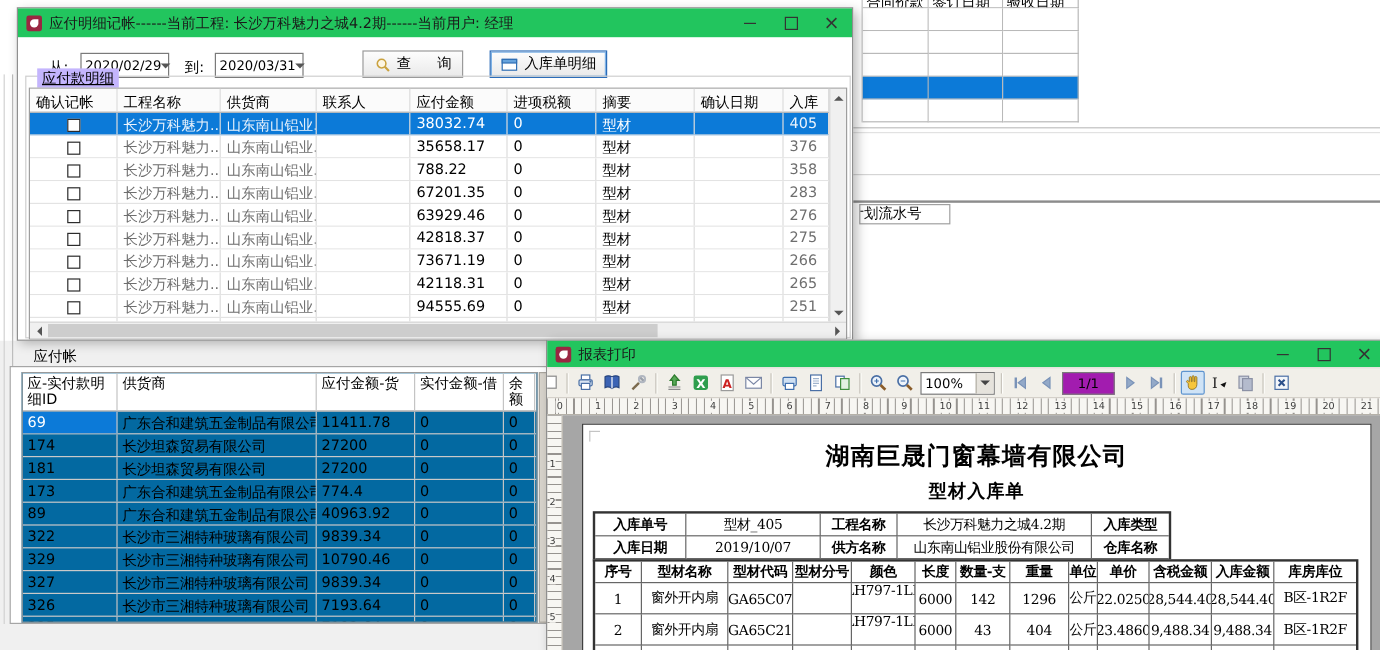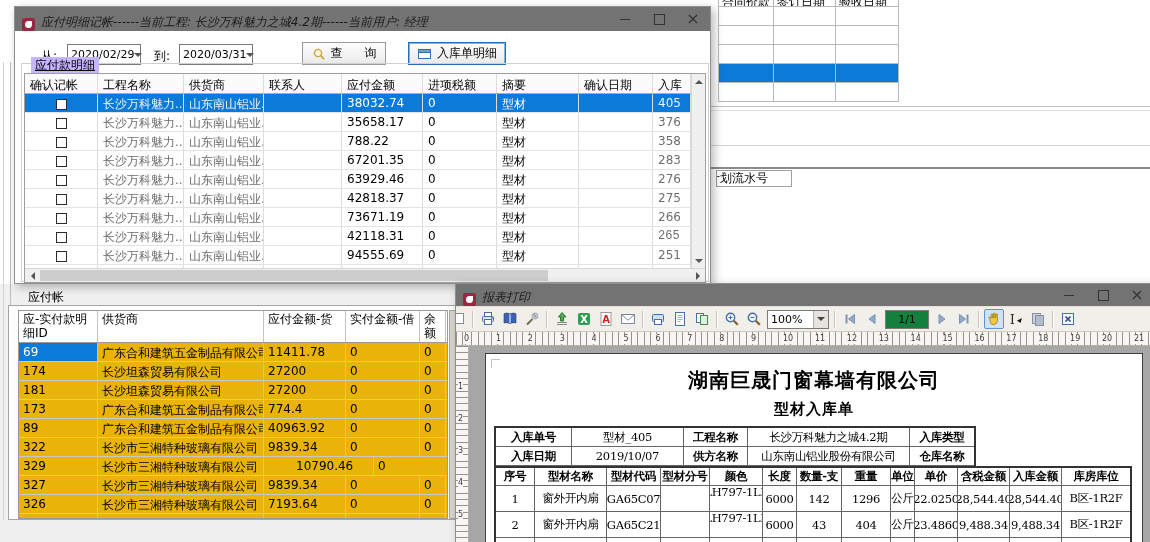--- a/index.html
+++ b/index.html
@@ -1,21 +1,21 @@
 <!DOCTYPE html>
 <html><head>
 <meta charset="utf-8">
 <style>
 *{margin:0;padding:0;box-sizing:border-box;}
 body{font-family:"DejaVu Sans","Liberation Sans",sans-serif;font-size:12px;color:#000;background:#eef0f0;}
 #screen{position:relative;width:1150px;height:542px;overflow:hidden;background:#f0f0f0;}
 .abs{position:absolute;}
 
 .win{position:absolute;background:#fff;border:1px solid #8f8f8f;box-shadow:3px 3px 9px rgba(0,0,0,.28);}
-.titlebar{height:24px;display:flex;align-items:flex-end;padding-left:7px;background:#737373;font-style:italic;}
+.titlebar{height:24px;display:flex;align-items:center;padding-left:7px;background:#22c55e;}
 .app-icon{width:13px;height:13px;background:#9a2742;border-radius:2px;position:relative;margin-right:6px;flex:0 0 13px;}
 .app-icon::after{content:"";position:absolute;left:3px;top:3px;width:7px;height:7px;border-radius:50% 0 50% 50%;background:#fff;}
 .title-text{font-size:12px;color:#1a1a1a;white-space:nowrap;}
 .win-ctrls{margin-left:auto;display:flex;height:100%;}
 .ctl{width:34px;display:flex;align-items:center;justify-content:center;color:#333;}
 .ctl-min::before{content:"";width:10px;border-top:1px solid #333;}
 .ctl-max::before{content:"";width:9px;height:9px;border:1px solid #333;}
 .ctl-close::before{content:"×";font-size:16px;line-height:1;}
 
 .flabel{position:absolute;font-size:12px;}
@@ -44,40 +44,40 @@
 .hscroll{background:#f0f0f0;border-top:1px solid #d6d6d6;}
 .sarr{position:absolute;width:14px;height:14px;display:flex;align-items:center;justify-content:center;}
 .sarr::before{content:"";border:4px solid transparent;}
 .sarr.up{top:0;left:0;}.sarr.up::before{border-bottom-color:#555;margin-top:-3px;}
 .sarr.down{bottom:0;left:0;}.sarr.down::before{border-top-color:#555;margin-bottom:-3px;}
 .sarr.lft{left:0;top:0;}.sarr.lft::before{border-right-color:#555;margin-left:-3px;}
 .sarr.rgt{right:0;top:0;}.sarr.rgt::before{border-left-color:#555;margin-right:-3px;}
 .hthumb{position:absolute;left:15px;top:1px;bottom:1px;width:508px;background:#cdcdcd;}
 
 .panel{position:absolute;background:#fff;border:1px solid #a5a5a5;}
-.ptable{position:absolute;background:#eab308;border:1px solid #9a9a9a;}
+.ptable{position:absolute;background:#0369a1;border:1px solid #9a9a9a;}
 .pghead{display:flex;border-bottom:1px solid #9a9a9a;background:#fff;}
 .pgc{flex:0 0 auto;border-right:1px solid #c4c4c4;padding:2px 4px;font-size:12px;overflow:hidden;height:100%;}
 .pghc{white-space:normal;line-height:14px;padding-top:1px;}
 .prow{display:flex;height:19px;border-bottom:1px solid #c9c9c9;}
 .prow .pgc{white-space:nowrap;padding-top:2px;}
 .pgc.psel{background:#0c7ad8;color:#fff;}
 .pvscroll{position:absolute;background:#d8d4cc;border:1px solid #aaa69e;}
 
 .rtoolbar{position:absolute;left:0;right:0;top:22px;height:26px;background:#f1efe9;border-top:1px solid #e4e1da;border-bottom:1px solid #cdc9c1;display:flex;align-items:center;overflow:hidden;}
 .tbtn{width:20px;height:20px;display:flex;align-items:center;justify-content:center;flex:0 0 20px;margin:0 1px;}
 .tbtn:first-child{margin-left:-8px;}
 .tactive{background:#cfe3f6;border:1px solid #5e94cf;border-radius:2px;}
 .tic{display:flex;align-items:center;justify-content:center;}
 .tsep{width:0;height:17px;border-left:1px solid #c9c5bd;border-right:1px solid #fdfdfb;margin:0 3px;flex:0 0 2px;}
 .tcombo{width:62px;height:19px;background:#fff;border:1px solid #7a7a7a;display:flex;align-items:center;margin:0 2px;flex:0 0 62px;}
 .tcv{flex:1;padding-left:3px;font-size:11px;}
 .tca{width:15px;height:100%;background:#e6e3dc;border-left:1px solid #b5b1a8;display:flex;align-items:center;justify-content:center;}
 .tca::before{content:"";border:4px solid transparent;border-top-color:#444;margin-top:4px;}
-.tinput{width:44px;height:19px;background:#15803d;border:1px solid #7a7a7a;font-size:11px;text-align:center;line-height:17px;margin:0 2px;flex:0 0 44px;}
+.tinput{width:44px;height:19px;background:#a21caf;border:1px solid #7a7a7a;font-size:11px;text-align:center;line-height:17px;margin:0 2px;flex:0 0 44px;}
 .hruler{position:absolute;left:0;right:0;top:48px;height:14px;background:#f7f6f2 repeating-linear-gradient(90deg,#96938f 0,#96938f 1px,transparent 1px,transparent 6.38px);background-position:9px 0;border-bottom:1px solid #b5b1a8;overflow:hidden;}
 .hnum{position:absolute;top:2px;font-size:8px;color:#3b3b3b;background:#f7f6f2;padding:0 1px;line-height:10px;}
 .rcontent{position:absolute;left:0;right:0;top:62px;bottom:0;background:#a6a6a6;overflow:hidden;}
 .vruler{position:absolute;left:0;top:0;width:13px;height:100%;background:#f7f6f2 repeating-linear-gradient(180deg,#96938f 0,#96938f 1px,transparent 1px,transparent 6.38px);border-right:1px solid #b5b1a8;z-index:2;}
 .vnum{position:absolute;left:2px;font-size:8px;color:#3b3b3b;background:#f7f6f2;line-height:9px;}
 .page{position:absolute;left:29px;top:7px;width:658px;height:310px;background:#fff;border:1px solid #3f3f3f;font-family:"DejaVu Serif","Liberation Serif",serif;}
 .corner{position:absolute;left:5px;top:5px;width:9px;height:9px;border-left:1px solid #c4c4c4;border-top:1px solid #c4c4c4;}
 .company{position:absolute;left:0;right:0;top:13px;text-align:center;font-size:20px;font-weight:bold;letter-spacing:1px;}
 .doctitle{position:absolute;left:0;right:0;top:46px;text-align:center;font-size:15px;font-weight:bold;letter-spacing:1px;}
 .rinfo,.rdetail{position:absolute;border:2px solid #333;background:#fff;}
@@ -301,21 +301,21 @@
             <div class="gc cchk" style="width: 73px;">
               <span class="checkbox"></span>
             </div>
             <div class="gc cdim" style="width: 86px;">长沙万科魅力...</div>
             <div class="gc cdim" style="width: 80px;">山东南山铝业...</div>
             <div class="gc" style="width: 78px;"></div>
             <div class="gc" style="width: 81px;">42118.31</div>
             <div class="gc" style="width: 74px;">0</div>
             <div class="gc" style="width: 82px;">型材</div>
             <div class="gc" style="width: 74px;"></div>
-            <div class="gc cdim" style="width: 38px; font-family: Liberation Mono, monospace;">265</div>
+            <div class="gc cdim" style="width: 38px;">265</div>
           </div>
           <div class="grow">
             <div class="gc cchk" style="width: 73px;">
               <span class="checkbox"></span>
             </div>
             <div class="gc cdim" style="width: 86px;">长沙万科魅力...</div>
             <div class="gc cdim" style="width: 80px;">山东南山铝业...</div>
             <div class="gc" style="width: 78px;"></div>
             <div class="gc" style="width: 81px;">94555.69</div>
             <div class="gc" style="width: 74px;">0</div>
@@ -396,21 +396,21 @@
           <div class="prow">
             <div class="pgc" style="width: 79px;">322</div>
             <div class="pgc" style="width: 166px;">长沙市三湘特种玻璃有限公司</div>
             <div class="pgc" style="width: 82px;">9839.34</div>
             <div class="pgc" style="width: 74px;">0</div>
             <div class="pgc" style="width: 26px;">0</div>
           </div>
           <div class="prow">
             <div class="pgc" style="width: 79px;">329</div>
             <div class="pgc" style="width: 166px;">长沙市三湘特种玻璃有限公司</div>
-            <div class="pgc" style="width: 82px; margin-left: 28px;">10790.46</div>
+            <div class="pgc" style="width: 82px;">10790.46</div>
             <div class="pgc" style="width: 74px;">0</div>
             <div class="pgc" style="width: 26px;">0</div>
           </div>
           <div class="prow">
             <div class="pgc" style="width: 79px;">327</div>
             <div class="pgc" style="width: 166px;">长沙市三湘特种玻璃有限公司</div>
             <div class="pgc" style="width: 82px;">9839.34</div>
             <div class="pgc" style="width: 74px;">0</div>
             <div class="pgc" style="width: 26px;">0</div>
           </div>

